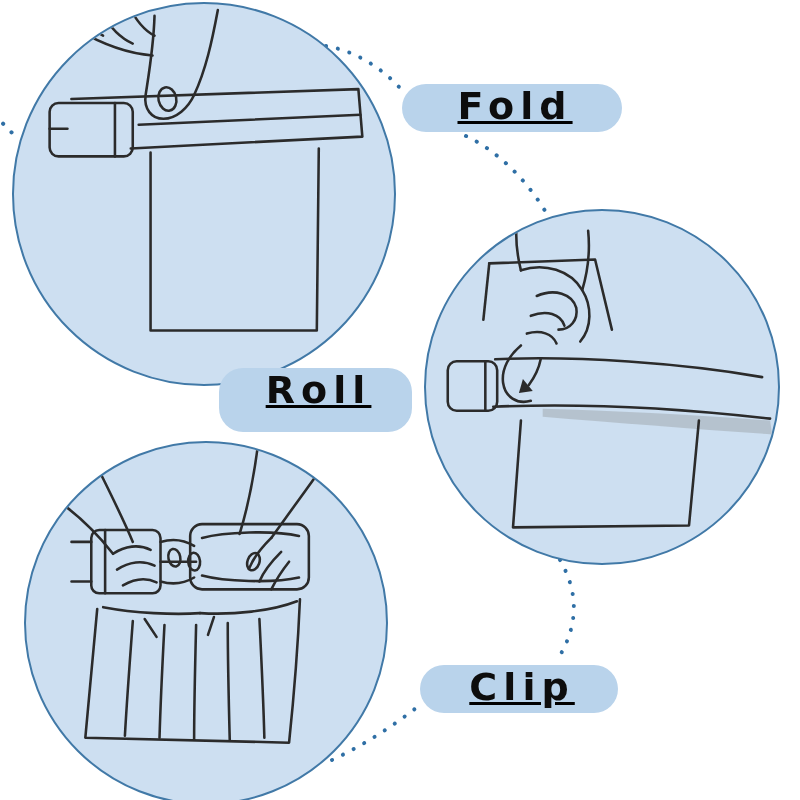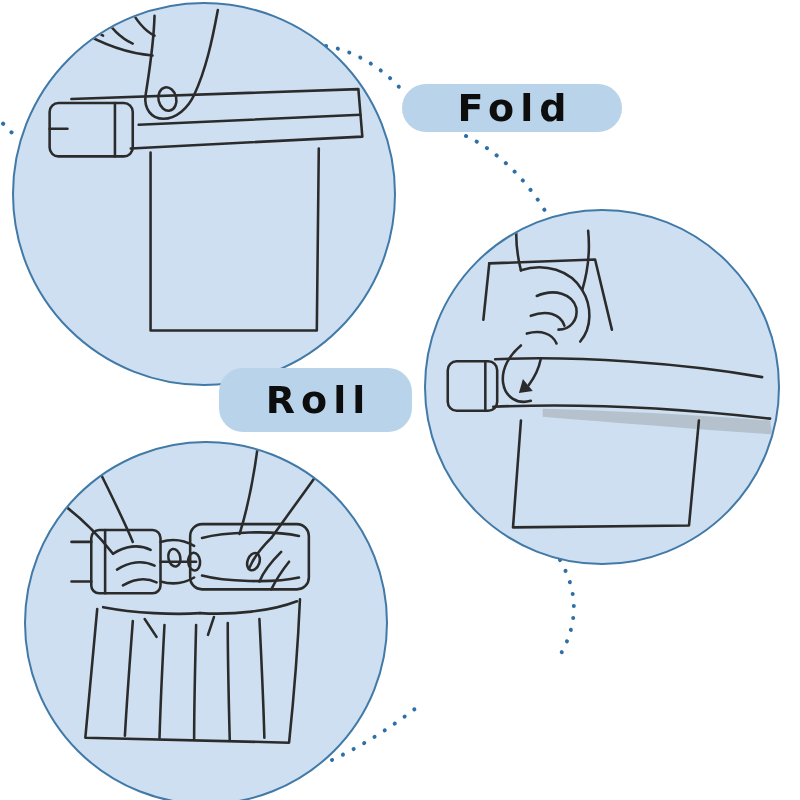--- a/index.html
+++ b/index.html
@@ -53,21 +53,21 @@
     fill: var(--roll-shadow, #b3bfca);
     stroke: none;
     opacity: 0.9;
   }
 
   .pill {
     position: absolute;
     z-index: 2;
     background: var(--pill-fill, #b9d3eb);
     border-radius: 24px;
-    display: flex; align-items: center; justify-content: center;
+    display: flex; justify-content: center; text-decoration: underline;
   }
   .pill span {
     color: var(--label-text, #0d0d0d);
     font-size: 38px;
     font-weight: bold;
     letter-spacing: 0.16em;
     transform: translateX(0.08em); 
   }
   .pill-fold { left: 402px; top: 84px;  width: 220px; height: 48px; }
   .pill-roll { left: 219px; top: 368px; width: 193px; height: 64px; }
@@ -175,14 +175,17 @@
       <path class="art" d="M 120,178 L 132,196 M 190,176 L 184,194"></path>
     </svg>
   </div>
 
   <div class="pill pill-fold">
     <span>Fold</span>
   </div>
   <div class="pill pill-roll">
     <span>Roll</span>
   </div>
+  <div class="pill pill-clip">
+    <span>Clip</span>
+  </div>
 
 </div>
 
 </body></html>

